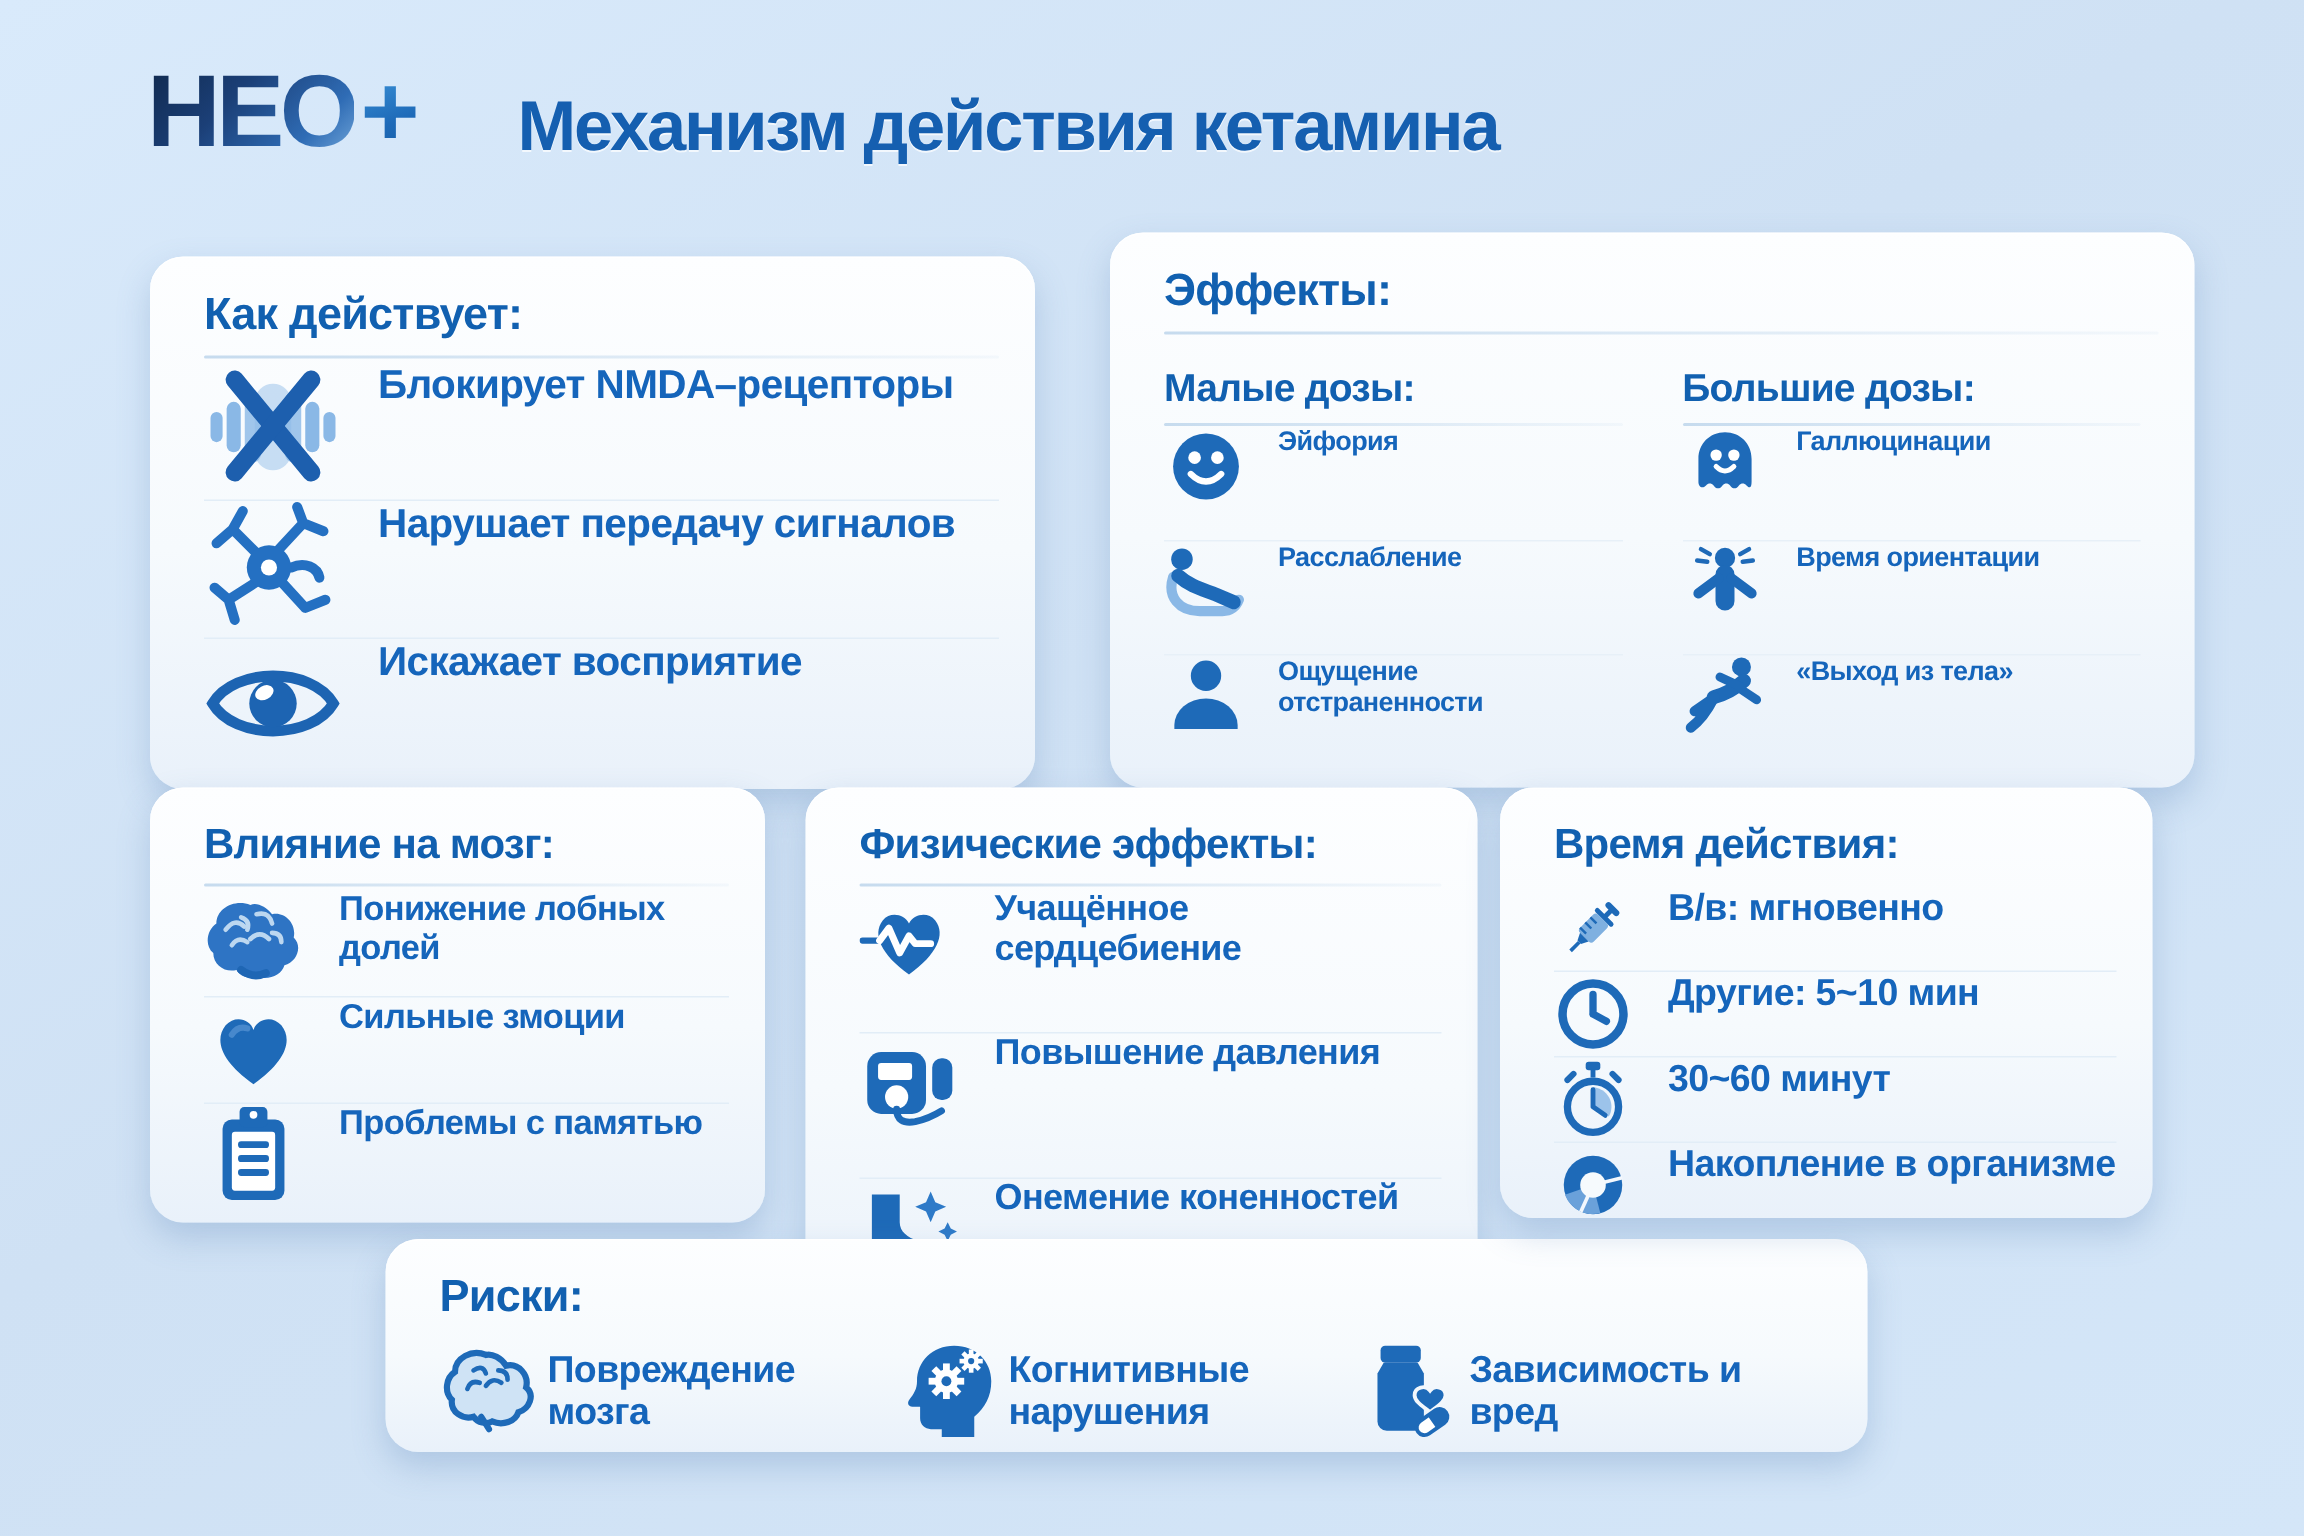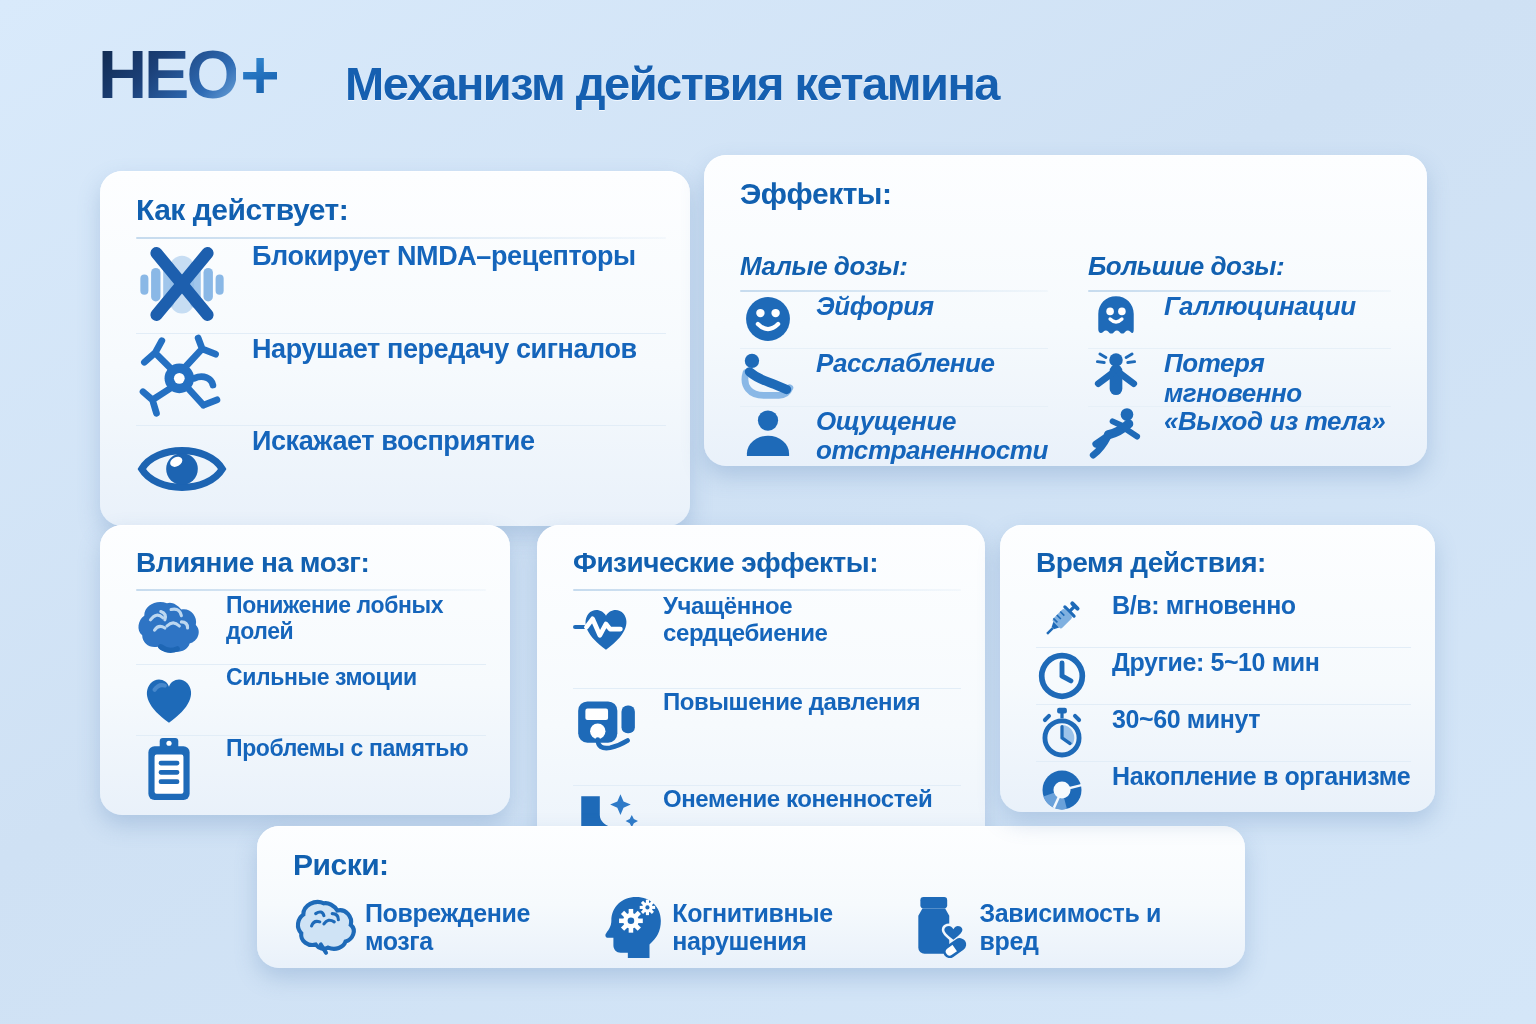--- a/index.html
+++ b/index.html
@@ -26,21 +26,21 @@
     position:absolute; left:345px; top:56px; font-size:47px; font-weight:bold;
     color:#155fb0; letter-spacing:-1.5px; text-shadow:0 1px 0 rgba(255,255,255,.7);
   }
   .card {
     position:absolute; border-radius:22px;
     background:linear-gradient(180deg,#fdfeff 0%,#f6fafd 55%,#e9f1fa 100%);
     box-shadow:0 10px 22px rgba(96,136,184,.30), inset 0 1px 0 rgba(255,255,255,.95);
     display:flex; flex-direction:column;
   }
   .card-how      { left:100px; top:171px; width:590px; height:355px; }
-  .card-effects  { left:704px; top:155px; width:723px; height:311px; }
+  .card-effects  { left:740px; top:155px; width:723px; height:370px; }
   .card-brain    { left:100px; top:525px; width:410px; height:290px; }
   .card-physical { left:537px; top:525px; width:448px; height:364px; }
   .card-time     { left:1000px; top:525px; width:435px; height:287px; z-index:3; }
   .card-risks    { left:257px;  top:826px; width:988px; height:142px; z-index:2; }
   .card h2 { margin:22px 36px 0; font-size:30px; color:#1160b0; letter-spacing:-0.5px; }
   .card-brain h2, .card-physical h2, .card-time h2 { font-size:28px; }
   .hr { margin:10px 24px 0 36px; height:2px; border-radius:1px;
         background:linear-gradient(90deg,#c6dbee 0%, rgba(198,219,238,0.15) 100%); }
   .rows { flex:1; display:flex; flex-direction:column; padding:2px 24px 8px 36px; }
   .item { flex:1; display:flex; align-items:flex-start; gap:24px; min-height:0; }
@@ -49,28 +49,28 @@
   .card-how .lbl { font-size:27px; }
   .card-brain .lbl { font-size:23px; }
   .card-physical .lbl { font-size:24px; }
   .card-time .lbl { font-size:25px; }
   .ic { flex:none; display:flex; align-items:center; justify-content:center; }
   .card-how .ic { width:92px; height:86px; }
   .card-brain .ic, .card-physical .ic { width:66px; height:66px; }
   .card-time .ic { width:52px; height:56px; }
   .ic svg { width:100%; height:100%; }
   
-  .cols { flex:1; display:flex; gap:40px; padding:16px 36px 12px;font-style:italic; }
+  .cols { flex:1; display:flex; gap:40px; padding:6px 36px 12px; }
   .ecol { flex:1; display:flex; flex-direction:column; }
   .ecol h3 { font-size:26px; color:#1160b0; letter-spacing:-0.5px; margin-top:14px; }
   .ecol .hr { margin:8px 0 0; }
   .ecol .item { gap:20px; min-height:56px; }
   .ecol .item + .item { border-top:1.5px solid #e7f0f8; }
   .ecol .ic { width:56px; height:54px; }
-  .ecol .lbl { font-size:26px; }
+  .ecol .lbl { font-size:18px; }
   
   .risk-row { flex:1; display:flex; align-items:center; padding:2px 30px 10px 36px; }
   .risk-item { display:flex; align-items:center; gap:6px; width:33.33%; }
   .risk-item .ic { width:66px; height:66px; }
   .risk-item .lbl { font-size:25px; }
 </style>
 </head>
 <body>
 
 <div id="app">
@@ -195,21 +195,21 @@
                 <path d="M27 29 L11 41 M37 29 L53 41" stroke-width="8"></path>
               </g>
               <g stroke="#1e6ab8" stroke-width="3.5" stroke-linecap="round">
                 <path d="M13 6 l7 4"></path>
                   <path d="M10 15 l8 1"></path>
                 <path d="M51 6 l-7 4"></path>
                   <path d="M54 15 l-8 1"></path>
               </g>
             </svg>
           </span>
-          <span class="lbl">Потеря мгновенно</span>
+          <span class="lbl">Время ориентации</span>
         </div>
         <div class="item">
           <span class="ic">
             <svg viewBox="0 0 64 64">
               <circle cx="45" cy="9" r="7.5" fill="#1e6ab8"></circle>
               <g stroke="#1e6ab8" fill="none" stroke-linecap="round">
                 <path d="M47 20 C39 27 31 31 23 33" stroke-width="11"></path>
                 <path d="M24 33 L8 44 M23 34 C18 44 13 51 5 57" stroke-width="8"></path>
                 <path d="M43 24 L28 17 M45 27 L57 35" stroke-width="7"></path>
               </g>

